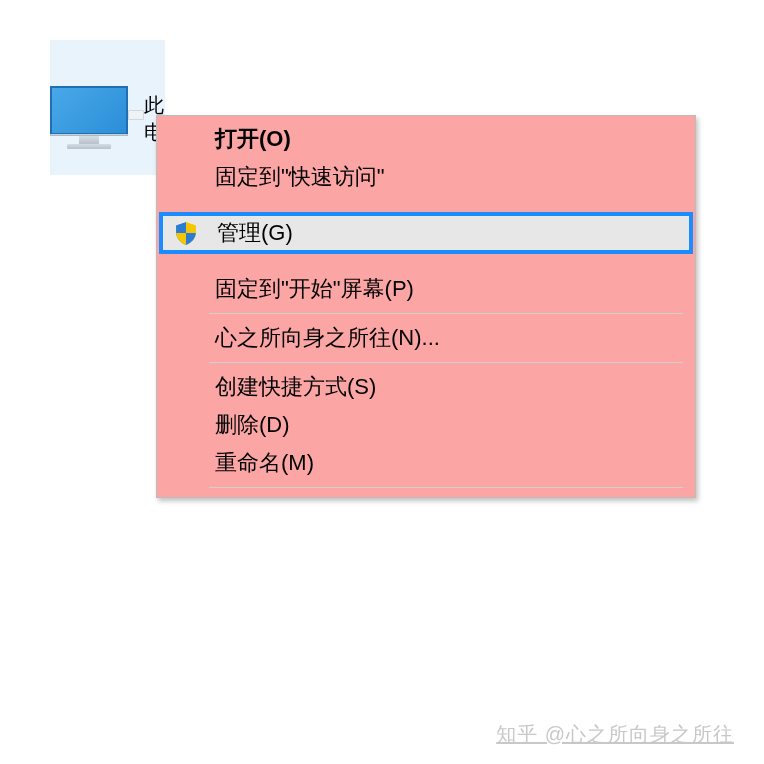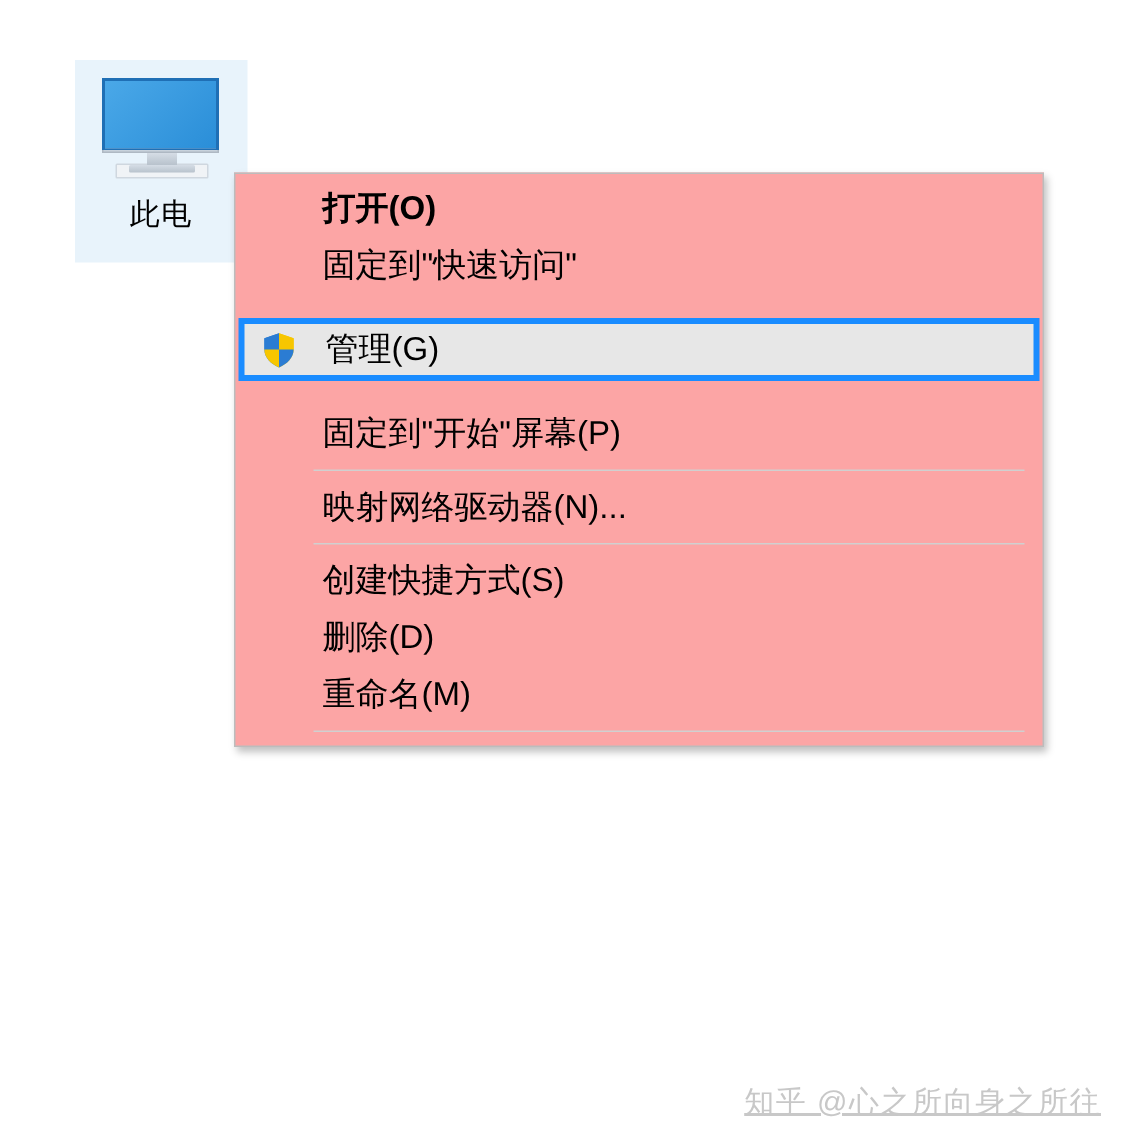--- a/index.html
+++ b/index.html
@@ -25,21 +25,21 @@
       display: flex;
       flex-direction: column;
       align-items: center;
       cursor: pointer;
     }
     .desktop-icon-inner {
       background: #e8f3fb;
       width: 115px;
       height: 135px;
       display: flex;
-      flex-direction: column;
+      flex-direction: row;
       align-items: center;
       justify-content: flex-start;
       padding-top: 12px;
     }
     .monitor {
       width: 80px;
       height: 55px;
       position: relative;
     }
     .monitor-screen {
@@ -173,21 +173,21 @@
         <path d="M12 12 L21 12 C21 17 17 21 12 23 Z" fill="#2b7cd3"></path>
       </svg>
     </span>
     <span>管理(G)</span>
   </div>
   <div class="menu-item">
     <span>固定到"开始"屏幕(P)</span>
   </div>
   <div class="menu-separator"></div>
   <div class="menu-item">
-    <span>映射网络驱动器(N)...</span>
+    <span>心之所向身之所往(N)...</span>
   </div>
   <div class="menu-separator"></div>
   <div class="menu-item">
     <span>创建快捷方式(S)</span>
   </div>
   <div class="menu-item">
     <span>删除(D)</span>
   </div>
   <div class="menu-item">
     <span>重命名(M)</span>

